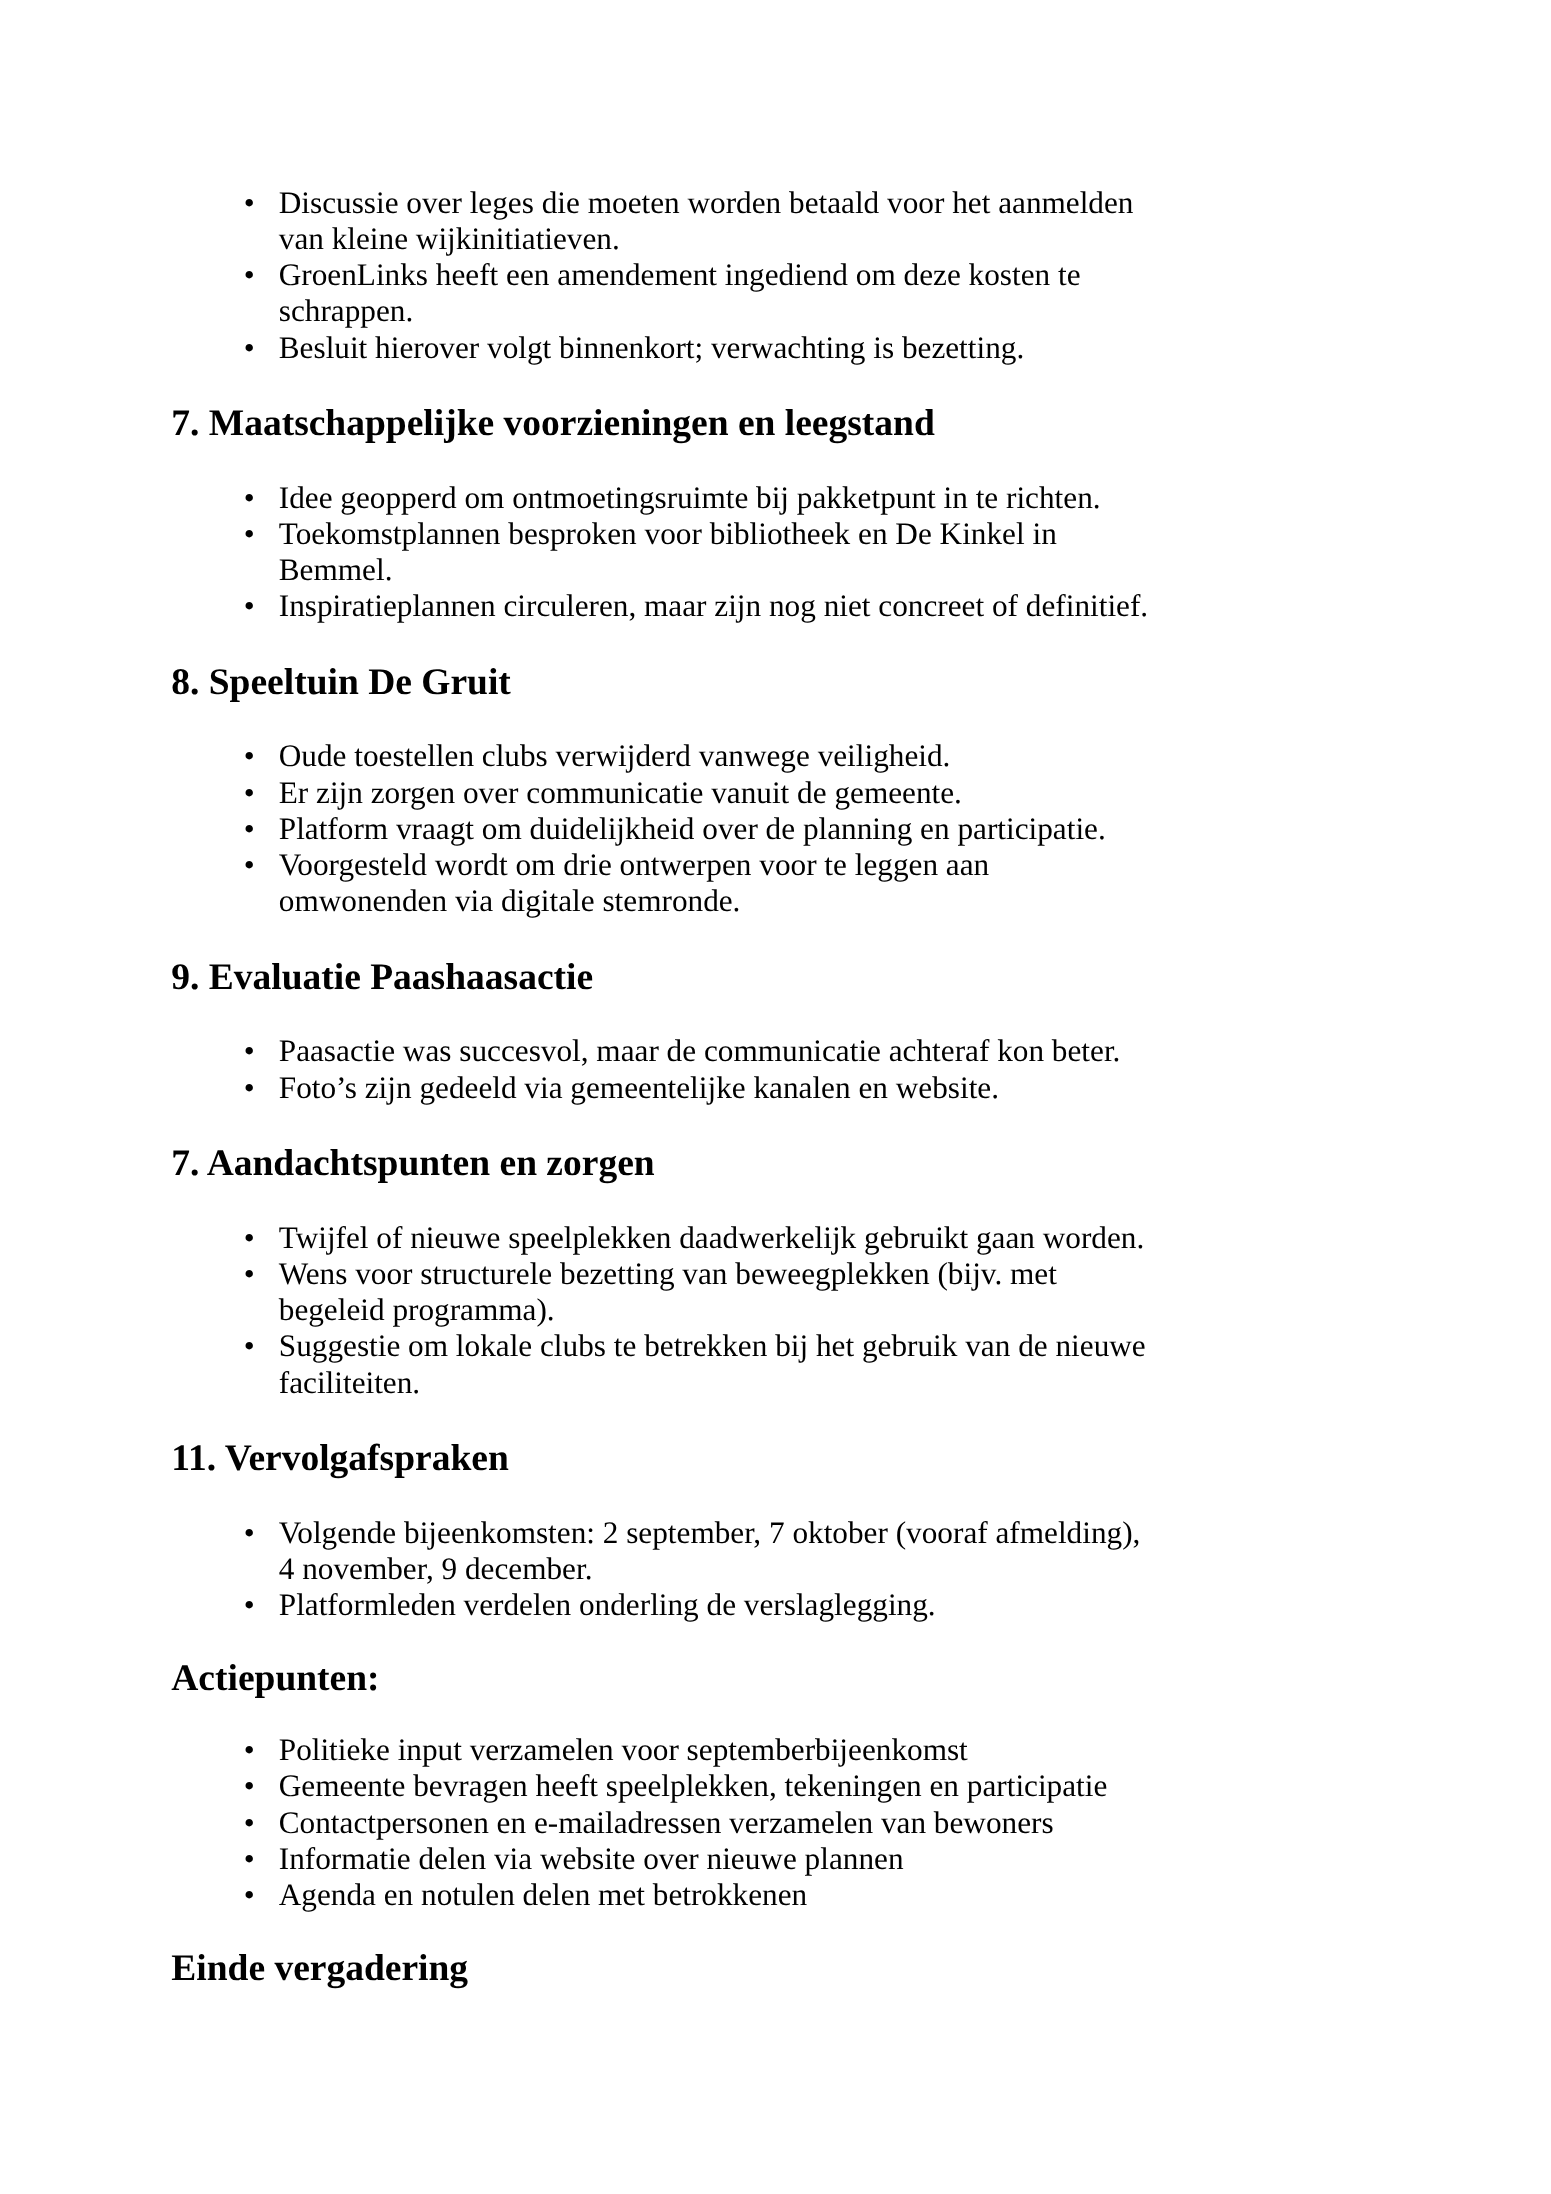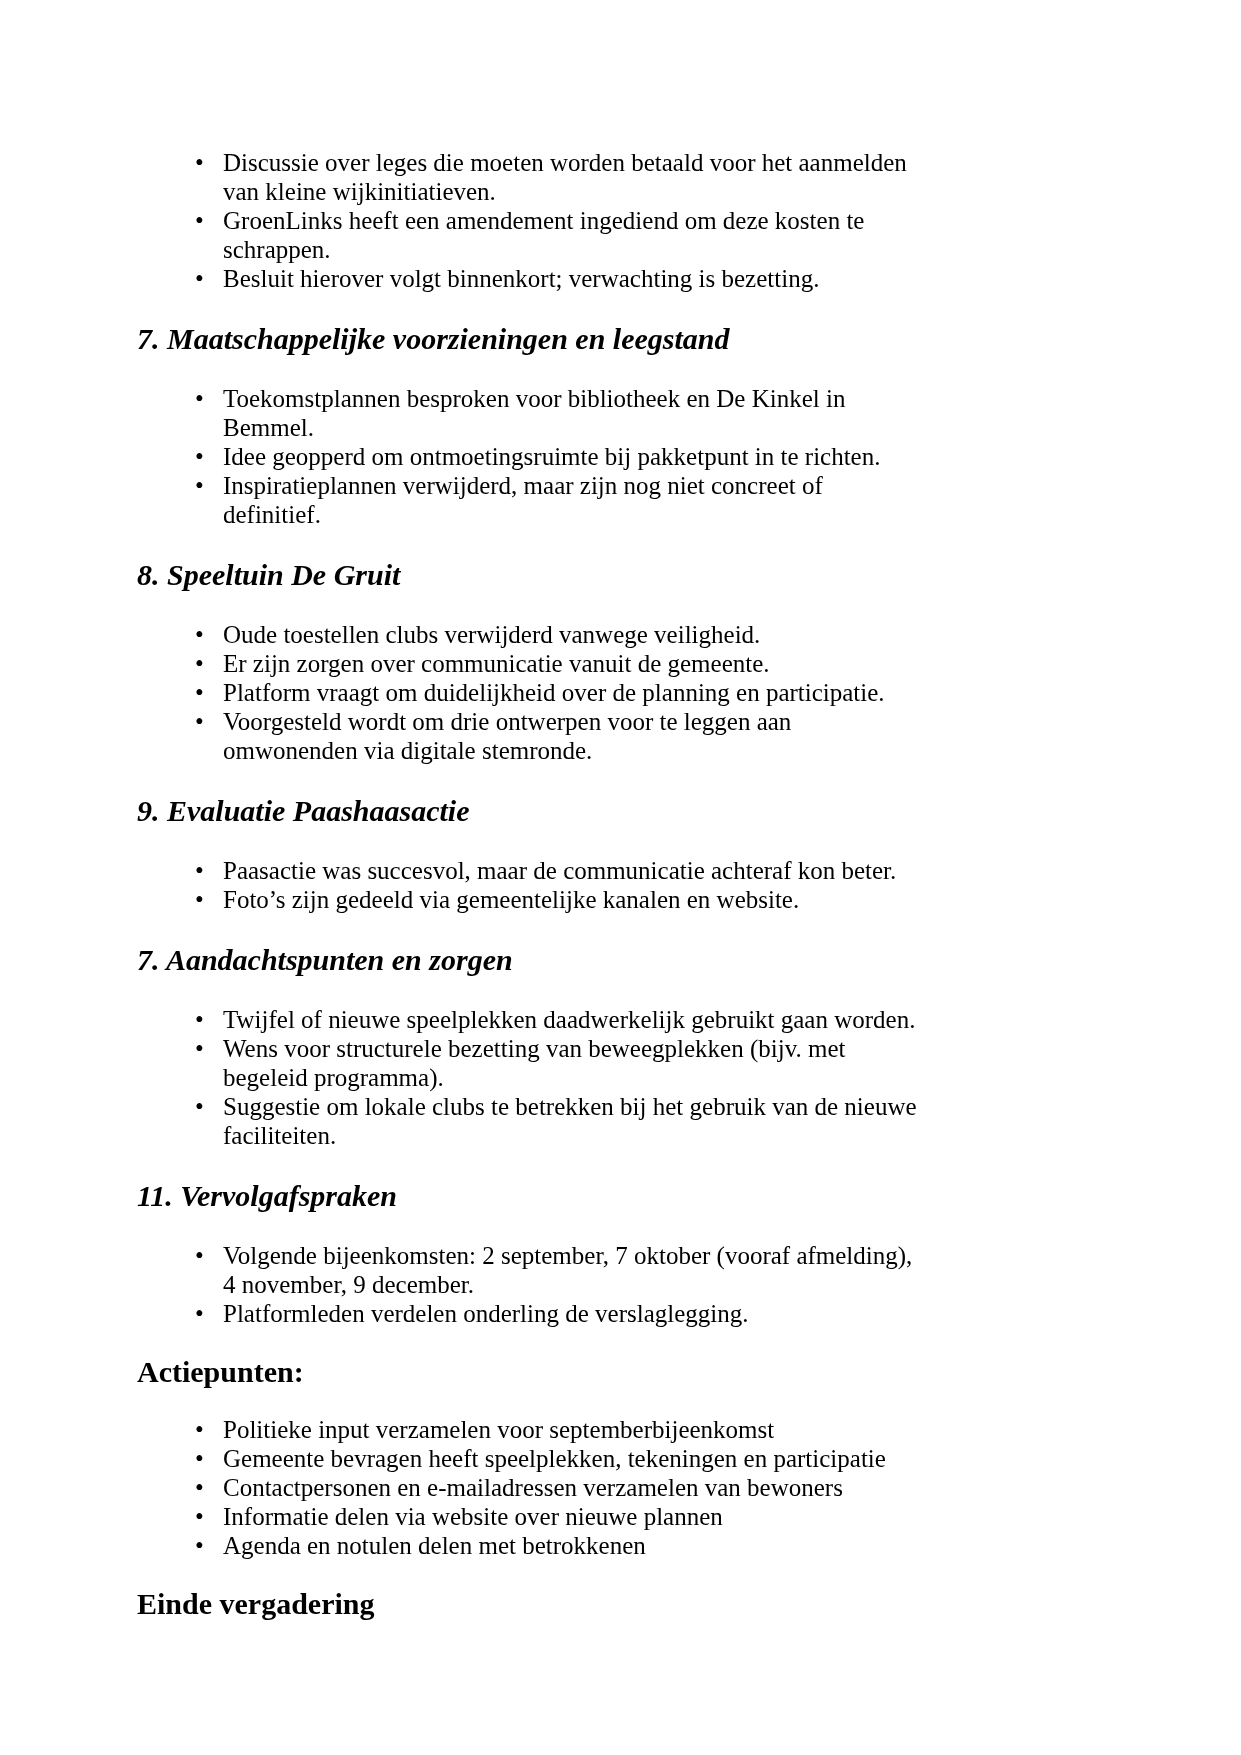--- a/index.html
+++ b/index.html
@@ -34,21 +34,20 @@
     content: "\2022";
     position: absolute;
     left: -28px;
     top: 0;
   }
   .section-heading {
     font-size: 30px;
     line-height: 35px;
     font-weight: bold;
     margin: 28px 0;
-    font-style: italic;
   }
   .sub-heading {
     font-size: 30px;
     line-height: 31px;
     font-weight: bold;
     margin: 28px 0;
   }
 </style>
 </head>
 <body>
@@ -56,23 +55,23 @@
 <div class="page">
 
   <ul class="doc-list">
     <li>Discussie over leges die moeten worden betaald voor het aanmelden van kleine wijkinitiatieven.</li>
     <li>GroenLinks heeft een amendement ingediend om deze kosten te schrappen.</li>
     <li>Besluit hierover volgt binnenkort; verwachting is bezetting.</li>
   </ul>
 
   <h2 class="section-heading">7. Maatschappelijke voorzieningen en leegstand</h2>
   <ul class="doc-list">
+    <li>Idee geopperd om ontmoetingsruimte bij pakketpunt in te richten.</li>
     <li>Toekomstplannen besproken voor bibliotheek en De Kinkel in Bemmel.</li>
-    <li>Idee geopperd om ontmoetingsruimte bij pakketpunt in te richten.</li>
-    <li>Inspiratieplannen verwijderd, maar zijn nog niet concreet of definitief.</li>
+    <li>Inspiratieplannen circuleren, maar zijn nog niet concreet of definitief.</li>
   </ul>
 
   <h2 class="section-heading">8. Speeltuin De Gruit</h2>
   <ul class="doc-list">
     <li>Oude toestellen clubs verwijderd vanwege veiligheid.</li>
     <li>Er zijn zorgen over communicatie vanuit de gemeente.</li>
     <li>Platform vraagt om duidelijkheid over de planning en participatie.</li>
     <li>Voorgesteld wordt om drie ontwerpen voor te leggen aan omwonenden via digitale stemronde.</li>
   </ul>
 

